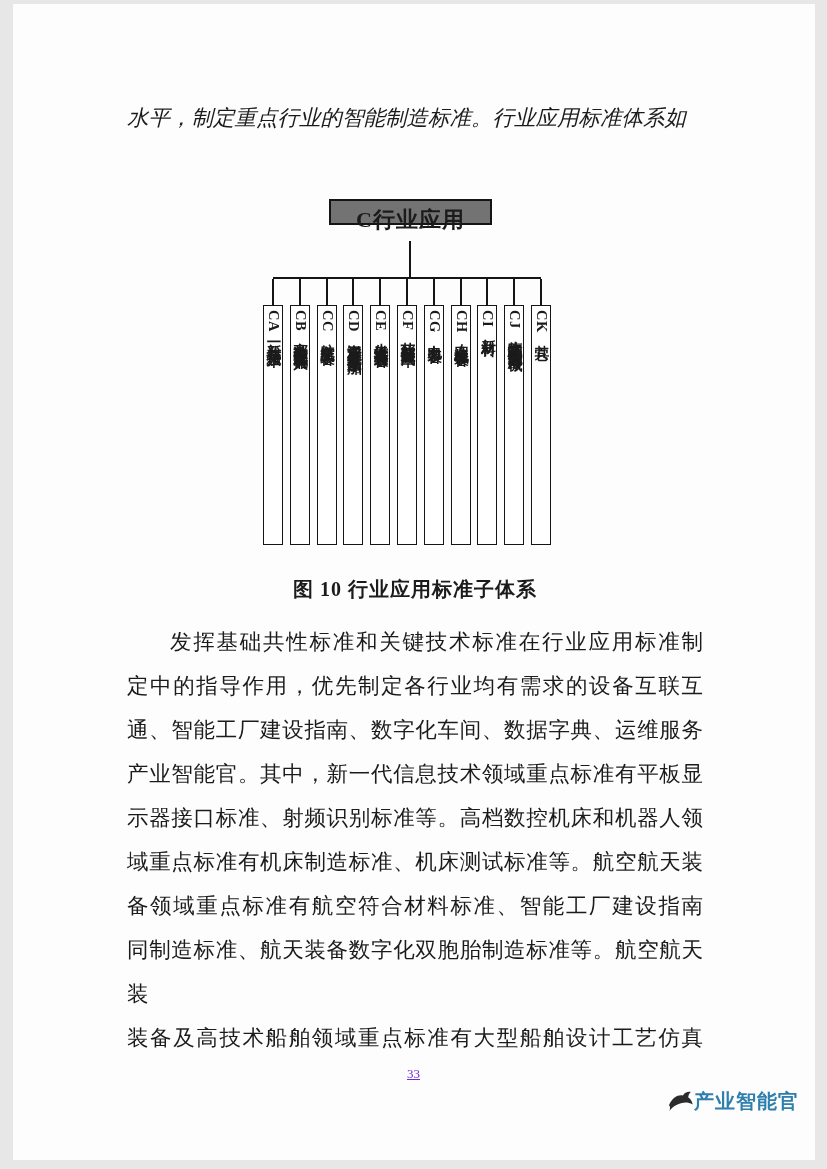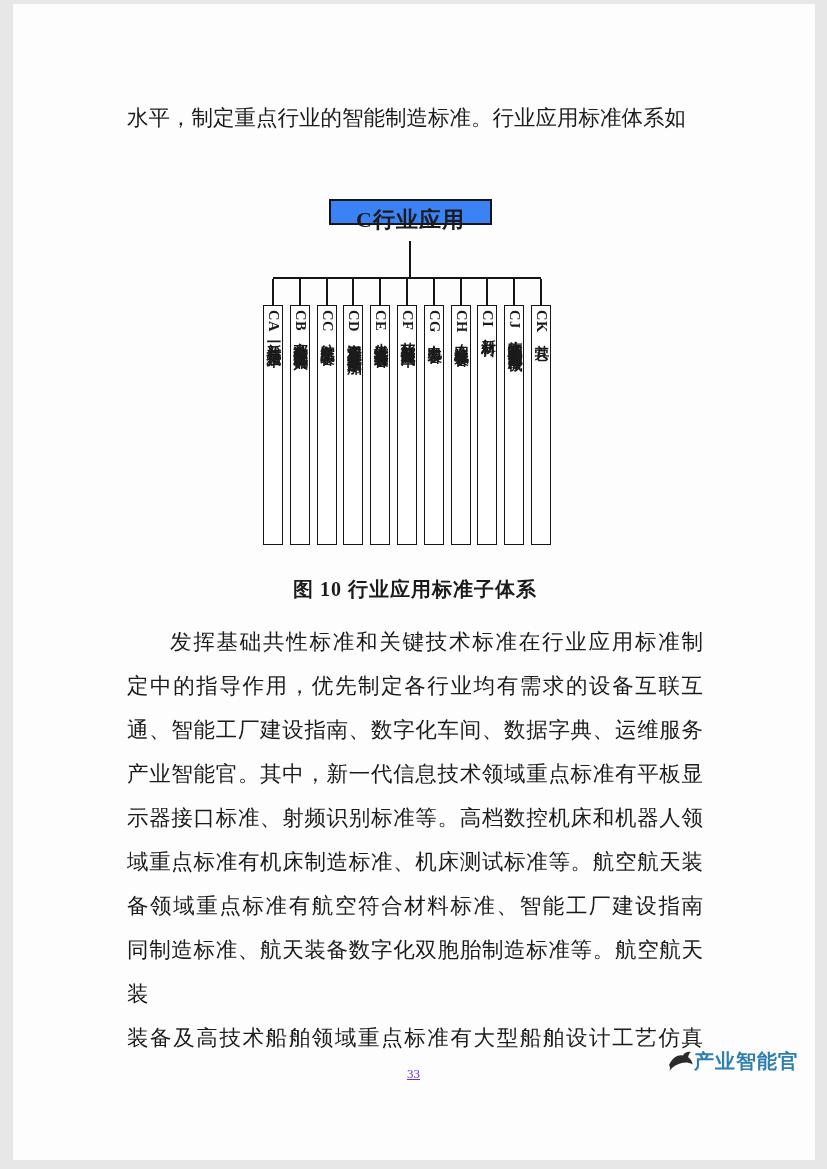--- a/index.html
+++ b/index.html
@@ -13,27 +13,27 @@
   }
   .paper {
     position:absolute; left:13px; top:4px; right:12px; bottom:9px;
     background:#fdfdfd;
   }
   
   .intro {
     position:absolute; left:127px; top:94px; width:576px;
     font-size:21.5px; line-height:48px;
   }
-  .intro .tline { text-align:justify; text-align-last:justify; }
+  .intro .tline { text-align:justify; text-align-last:justify;font-style:italic; }
   .intro .tline:last-child { text-align-last:left; }
 
   
   .root-box {
     position:absolute; left:329px; top:199px; width:163px; height:26px;
-    border:2px solid #151515; background:#3b82f6;
+    border:2px solid #151515; background:#737373;
     font-size:22px; font-weight:bold; text-align:center; line-height:38px;
     letter-spacing:1px;
   }
   .stem { position:absolute; left:409px; top:241px; width:2px; height:37px; background:#151515; }
   .hline { position:absolute; left:273px; top:277px; width:268px; height:2px; background:#151515; }
   .branches {
     position:absolute; left:263px; top:279px; width:288px;
     display:flex; justify-content:space-between;
   }
   .branch { display:flex; flex-direction:column; align-items:center; }
@@ -56,21 +56,21 @@
     font-size:21.5px; line-height:44px;
   }
   .bodytext .tline { text-align:justify; text-align-last:justify; }
   .bodytext .tline:first-of-type { text-indent:2em; }
 
   .pagenum {
     position:absolute; left:0; top:1066px; width:827px;
     text-align:center; font-size:13px; color:#6d28d9;text-decoration:underline;
   }
   .brand {
-    position:absolute; right:28px; top:1048px;
+    position:absolute; right:28px; top:1088px;
     display:flex; align-items:center; gap:0;
   }
   .brand-icon svg { display:block; width:26px; height:22px; fill:#2b2b2b; }
   .brand-text {
     font-family:"Liberation Sans","DejaVu Sans",sans-serif;
     font-size:20px; font-weight:bold; letter-spacing:1px;
     color:var(--brand-color,#2e7fae);
   }
 </style>
 </head>

